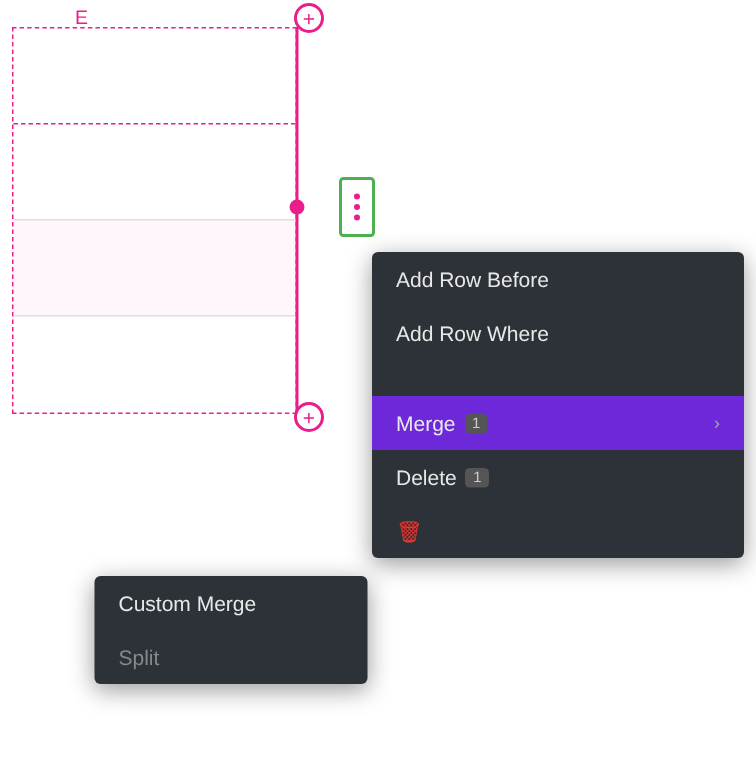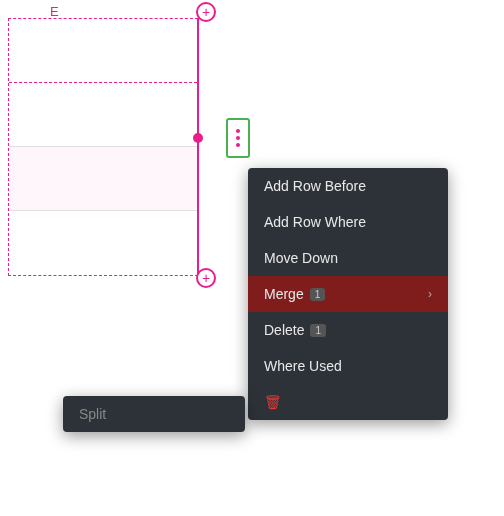--- a/index.html
+++ b/index.html
@@ -143,42 +143,43 @@
       background: #e91e8c;
       border-radius: 50%;
       z-index: 5;
     }
 
     
     .context-menu {
       position: absolute;
       top: 168px;
       left: 248px;
-      width: 200px;
+      width: 248px;
       background: #2d3239;
       border-radius: 4px;
       overflow: visible;
       z-index: 100;
       box-shadow: 0 4px 16px rgba(0,0,0,0.4);
     }
 
     .menu-item {
       padding: 10px 16px;
       color: #e8e8e8;
       font-size: 14px;
       cursor: pointer;
       display: flex;
       align-items: center;
       justify-content: space-between;
       position: relative;
       white-space: nowrap;
     }
 
     .menu-item.highlighted {
-      background: #7f1d1d;
+      background: #6d28d9;
+      margin-top: 24px;
     }
 
     .menu-item .badge {
       background: #555;
       color: #ccc;
       font-size: 10px;
       border-radius: 3px;
       padding: 1px 5px;
       margin-left: 6px;
     }
@@ -259,46 +260,41 @@
 
   <div class="menu-item">
     <span class="menu-item-label">Add Row Before</span>
   </div>
 
   <div class="menu-item">
     <span class="menu-item-label">Add Row Where</span>
   </div>
 
 
-  <div class="menu-item">
-    <span class="menu-item-label">Move Down</span>
-  </div>
 
   <div class="menu-item highlighted" style="position:relative;">
     <span class="menu-item-label">
       <span>Merge</span>
       <span class="badge">1</span>
     </span>
     <span class="chevron">›</span>
 
     <div class="submenu">
+      <div class="submenu-item">Custom Merge</div>
       <div class="submenu-item disabled-item">Split</div>
     </div>
   </div>
 
   <div class="menu-item">
     <span class="menu-item-label">
       <span>Delete</span>
       <span class="badge">1</span>
     </span>
   </div>
 
-  <div class="menu-item">
-    <span class="menu-item-label">Where Used</span>
-  </div>
 
   <div class="menu-item">
     <span class="menu-item-label">
       <span class="delete-icon">🗑</span>
     </span>
   </div>
 
 </div>
 
 </body></html>

